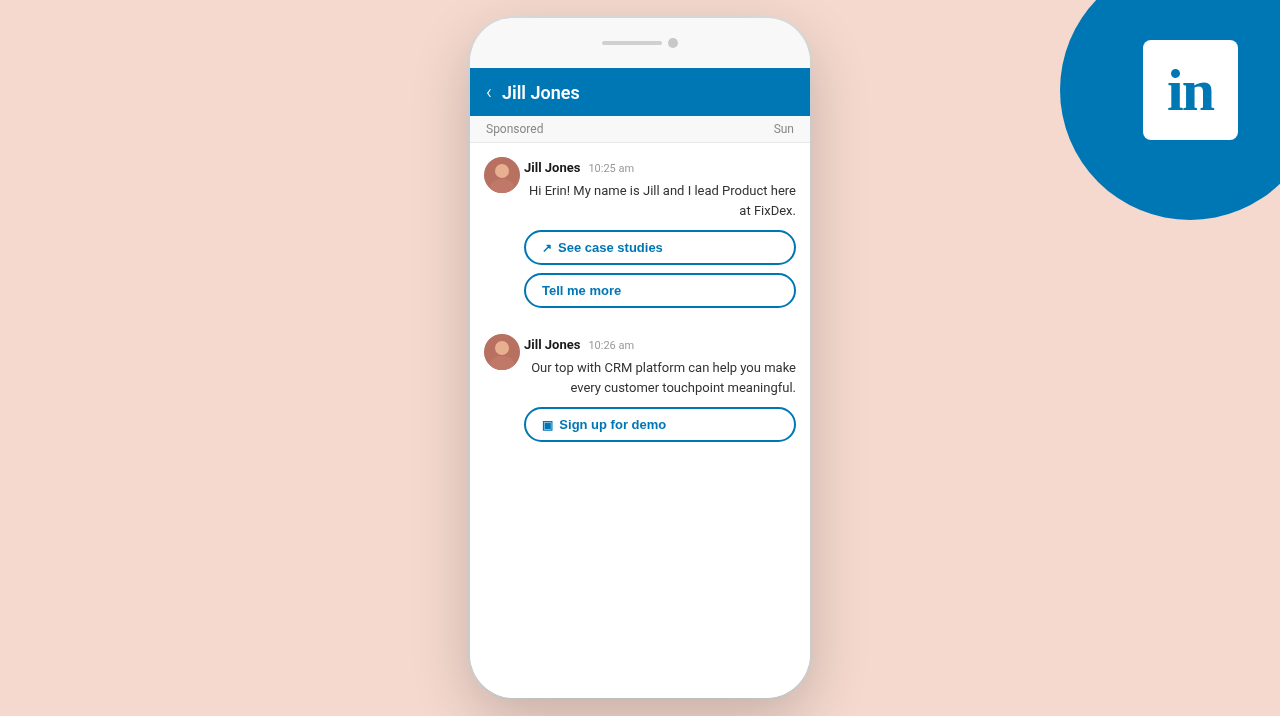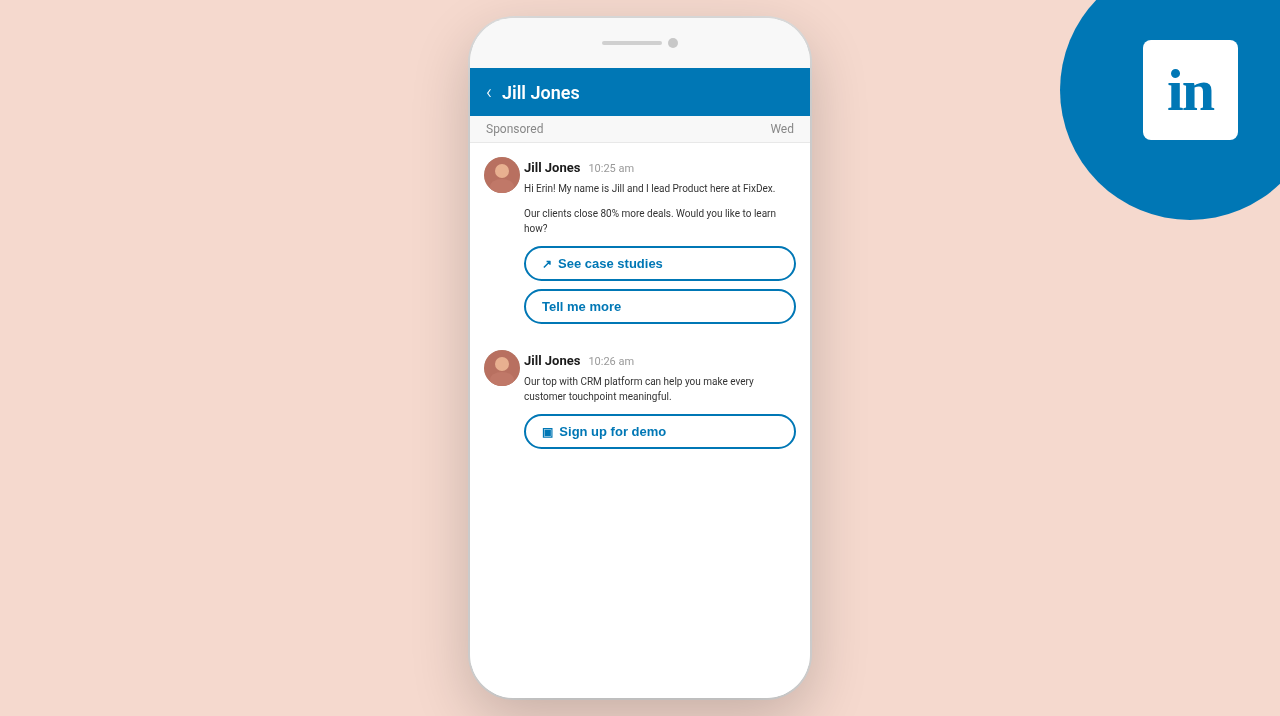--- a/index.html
+++ b/index.html
@@ -175,24 +175,25 @@
       color: #1a1a1a;
     }
 
     .message-time {
       font-size: 11px;
       color: #999;
       margin-left: 4px;
     }
 
     .message-text {
-      font-size: 10px;
+      font-size: 13px;
       color: #333;
       line-height: 1.5;
       margin-bottom: 10px;
+      text-align: right;
     }
 
     
     .cta-button {
       display: inline-flex;
       align-items: center;
       gap: 6px;
       border: 2px solid #0077b5;
       border-radius: 20px;
       padding: 8px 16px;
@@ -246,40 +247,39 @@
       </div>
     </div>
 
     <div class="linkedin-header">
       <span class="back-arrow">‹</span>
       <span class="header-name">Jill Jones</span>
     </div>
 
     <div class="sponsored-bar">
       <span class="sponsored-text">Sponsored</span>
-      <span class="day-text">Wed</span>
+      <span class="day-text">Sun</span>
     </div>
 
     <div class="chat-area">
 
       <div class="message-block">
         <div class="avatar">
           <svg width="36" height="36" viewBox="0 0 36 36">
             <circle cx="18" cy="18" r="18" fill="#b87060"></circle>
             <circle cx="18" cy="14" r="7" fill="#e8b090"></circle>
             <ellipse cx="18" cy="30" rx="12" ry="8" fill="#c07868"></ellipse>
           </svg>
         </div>
         <div class="message-content">
           <div class="message-sender-line">
             <span class="sender-name">Jill Jones</span>
             <span class="message-time">10:25 am</span>
           </div>
           <div class="message-text">Hi Erin! My name is Jill and I lead Product here at FixDex.</div>
-          <div class="message-text">Our clients close 80% more deals. Would you like to learn how?</div>
           <div class="buttons-group">
             <button class="cta-button outline">
               <span class="button-icon">↗</span>
               <span>See case studies</span>
             </button>
             <button class="cta-button outline">
               <span>Tell me more</span>
             </button>
           </div>
         </div>

